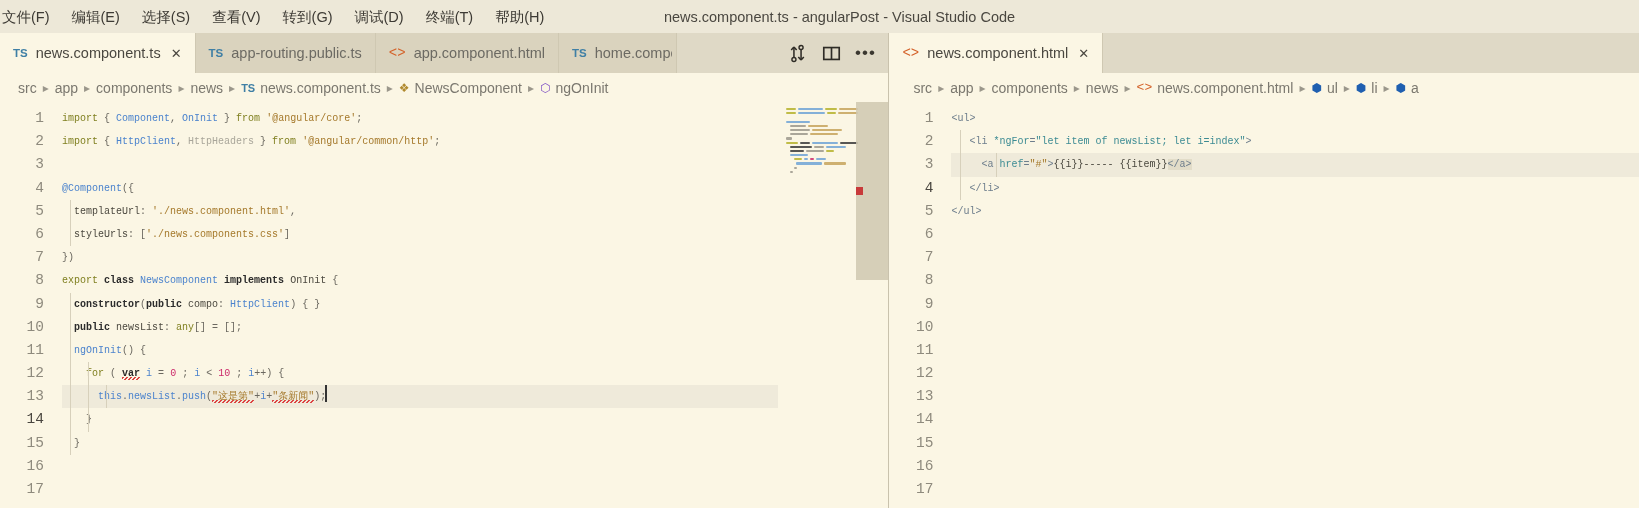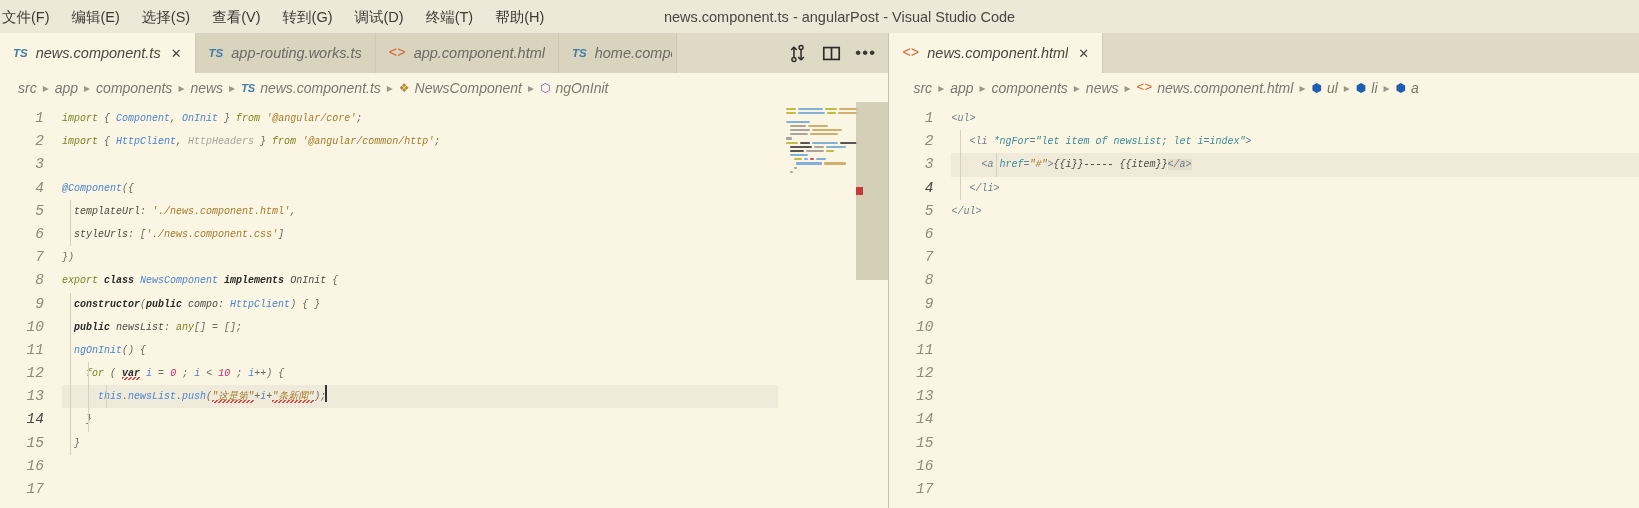--- a/index.html
+++ b/index.html
@@ -115,33 +115,33 @@
       <div class="menu-item">选择(S)</div>
       <div class="menu-item">查看(V)</div>
       <div class="menu-item">转到(G)</div>
       <div class="menu-item">调试(D)</div>
       <div class="menu-item">终端(T)</div>
       <div class="menu-item">帮助(H)</div>
     </div>
     <div class="window-title">news.component.ts - angularPost - Visual Studio Code</div>
   </div>
 
-  <div style="flex:1;display:flex;min-height:0;font-style:italic;">
+  <div style="flex:1;display:flex;min-height:0;">
 
     <div class="group-left">
 
       <div class="tabbar">
         <div class="tab active">
           <span class="ficon ts">TS</span>
           <span class="tname">news.component.ts</span>
           <span class="tclose">✕</span>
         </div>
         <div class="tab">
           <span class="ficon ts">TS</span>
-          <span class="tname">app-routing.works.ts</span>
+          <span class="tname">app-routing.public.ts</span>
         </div>
         <div class="tab">
           <span class="ficon html">&lt;&gt;</span>
           <span class="tname">app.component.html</span>
         </div>
         <div class="tab" style="max-width:118px;padding-right:4px;">
           <span class="ficon ts">TS</span>
           <span class="tname">home.compo</span>
         </div>
         <div class="tabactions">
@@ -212,21 +212,21 @@
           <div class="ln">16</div>
           <div class="ln">17</div>
         </div>
 
         <div class="code">
           <div class="cl"><span class="kw">import</span><span class="punc"> { </span><span class="type">Component</span><span class="punc">, </span><span class="type">OnInit</span><span class="punc"> } </span><span class="kw">from</span> <span class="str">'@angular/core'</span><span class="punc">;</span></div>
           <div class="cl"><span class="kw">import</span><span class="punc"> { </span><span class="type">HttpClient</span><span class="punc">, </span><span class="dim">HttpHeaders</span><span class="punc"> } </span><span class="kw">from</span> <span class="str">'@angular/common/http'</span><span class="punc">;</span></div>
           <div class="cl"></div>
           <div class="cl"><span class="type">@Component</span><span class="punc">({</span></div>
           <div class="cl"><span class="indent" style="left:8px;"></span>  <span class="plain">templateUrl</span><span class="punc">: </span><span class="str">'./news.component.html'</span><span class="punc">,</span></div>
-          <div class="cl"><span class="indent" style="left:8px;"></span>  <span class="plain">styleUrls</span><span class="punc">: [</span><span class="str">'./news.component.css'</span><span class="punc">]</span></div>
+          <div class="cl"><span class="indent" style="left:8px;"></span>  <span class="plain">styleUrls</span><span class="punc">: [</span><span class="str">'./news.components.css'</span><span class="punc">]</span></div>
           <div class="cl"><span class="punc">})</span></div>
           <div class="cl"><span class="kw">export</span> <span class="kwb">class</span> <span class="type">NewsComponent</span> <span class="kwb">implements</span> <span class="plain">OnInit</span> <span class="punc">{</span></div>
           <div class="cl"><span class="indent" style="left:8px;"></span>  <span class="kwb">constructor</span><span class="punc">(</span><span class="kwb">public</span> <span class="plain">compo</span><span class="punc">: </span><span class="type">HttpClient</span><span class="punc">) { }</span></div>
           <div class="cl"><span class="indent" style="left:8px;"></span>  <span class="kwb">public</span> <span class="plain">newsList</span><span class="punc">: </span><span class="kw">any</span><span class="punc">[] = [];</span></div>
           <div class="cl"><span class="indent" style="left:8px;"></span>  <span class="meth">ngOnInit</span><span class="punc">() {</span></div>
           <div class="cl"><span class="indent" style="left:8px;"></span><span class="indent" style="left:26px;"></span>    <span class="kw">for</span><span class="punc"> ( </span><span class="kwb sq">var</span> <span class="var">i</span> <span class="punc">=</span> <span class="num">0</span><span class="punc"> ; </span><span class="var">i</span> <span class="punc">&lt;</span> <span class="num">10</span><span class="punc"> ; </span><span class="var">i</span><span class="punc">++) {</span></div>
           <div class="cl cur"><span class="indent" style="left:8px;"></span><span class="indent" style="left:26px;"></span><span class="indent" style="left:44px;"></span>      <span class="kw" style="color:#4b83cd;">this</span><span class="punc">.</span><span class="plain" style="color:#4b83cd;">newsList</span><span class="punc">.</span><span class="meth">push</span><span class="punc">(</span><span class="str sq">"这是第"</span><span class="punc">+</span><span class="var">i</span><span class="punc">+</span><span class="str sq">"条新闻"</span><span class="punc">);</span><span class="cursor"></span></div>
           <div class="cl"><span class="indent" style="left:8px;"></span><span class="indent" style="left:26px;"></span>    <span class="punc">}</span></div>
           <div class="cl"><span class="indent" style="left:8px;"></span>  <span class="punc">}</span></div>
           <div class="cl"></div>

